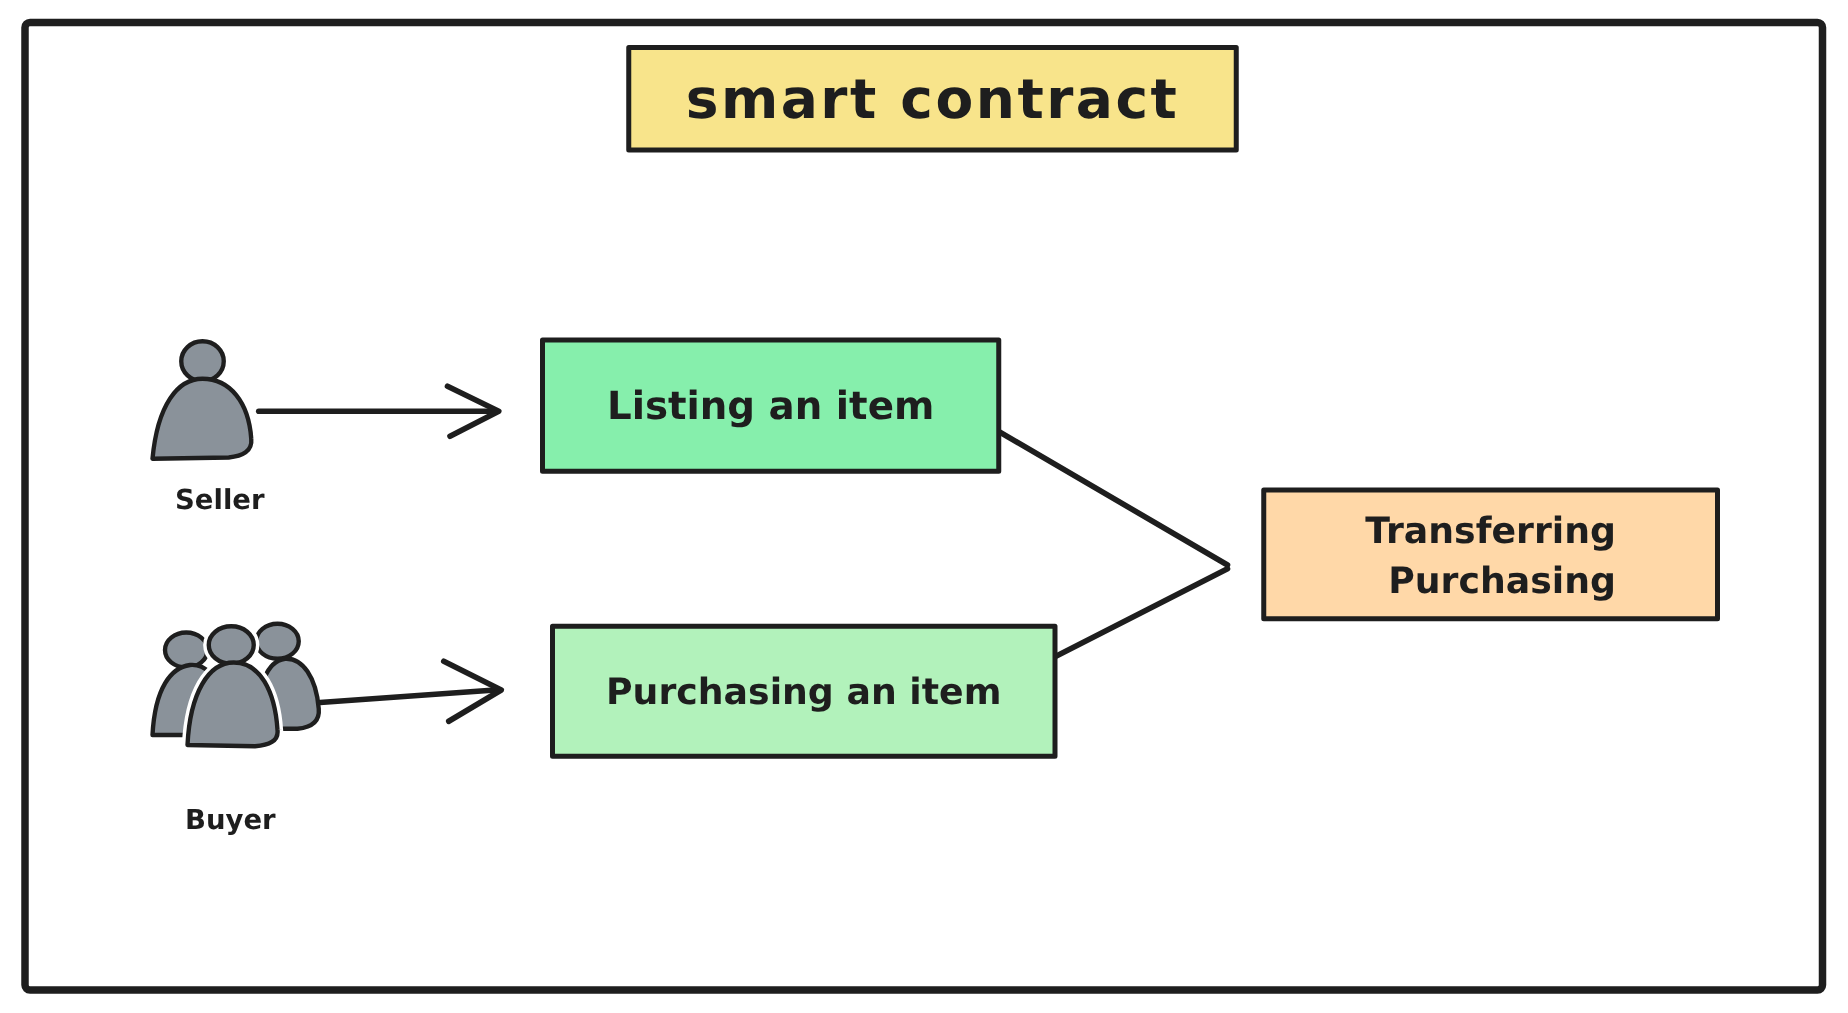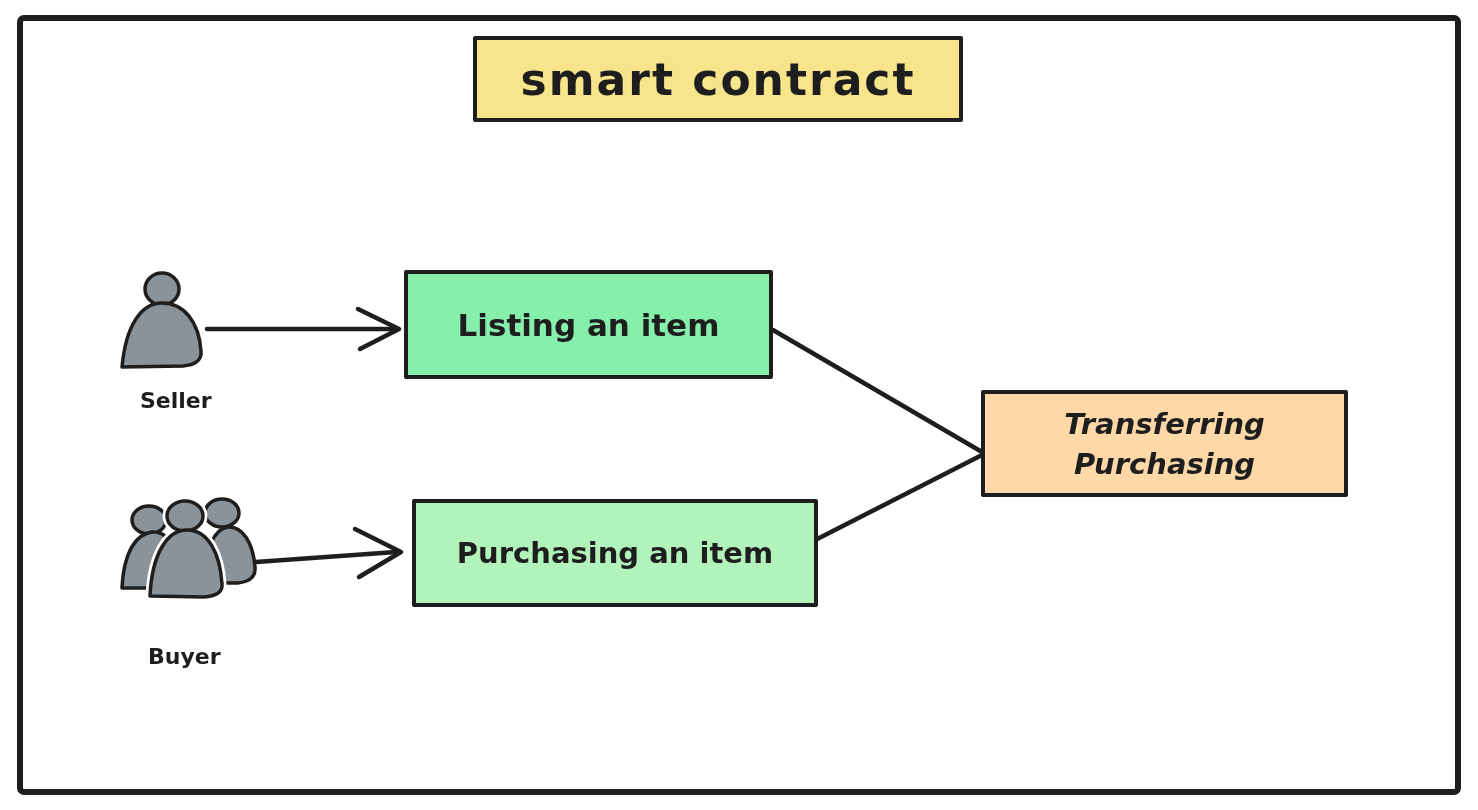--- a/index.html
+++ b/index.html
@@ -28,20 +28,21 @@
     position: absolute;
     box-sizing: border-box;
     border: 4px solid #1e1e1e;
     border-radius: 2px;
     display: flex;
     align-items: center;
     justify-content: center;
     font-weight: bold;
     color: #1e1e1e;
     text-align: center;
+    margin-left: 28px;
   }
   .title-box {
     left: 473px; top: 36px;
     width: 490px; height: 86px;
     background: #f8e48b;
     font-size: 44px;
     letter-spacing: 2px;
   }
   .listing-box {
     left: 404px; top: 270px;
@@ -55,23 +56,22 @@
     background: #b2f2bb;
     font-size: 29px;
   }
   .transferring-box {
     left: 981px; top: 390px;
     width: 367px; height: 107px;
     background: #ffd8a8;
     font-size: 29px;
   }
   .transferring-box .lines {
-    text-align: center;
+    text-align: right;
     line-height: 40px;
-    font-style: italic;
   }
   .transferring-box .lines span { display: block; }
   .actor-label {
     position: absolute;
     font-size: 22px;
     font-weight: bold;
     color: #1e1e1e;
     white-space: nowrap;
   }
   .seller-label { left: 140px; top: 388px; }

